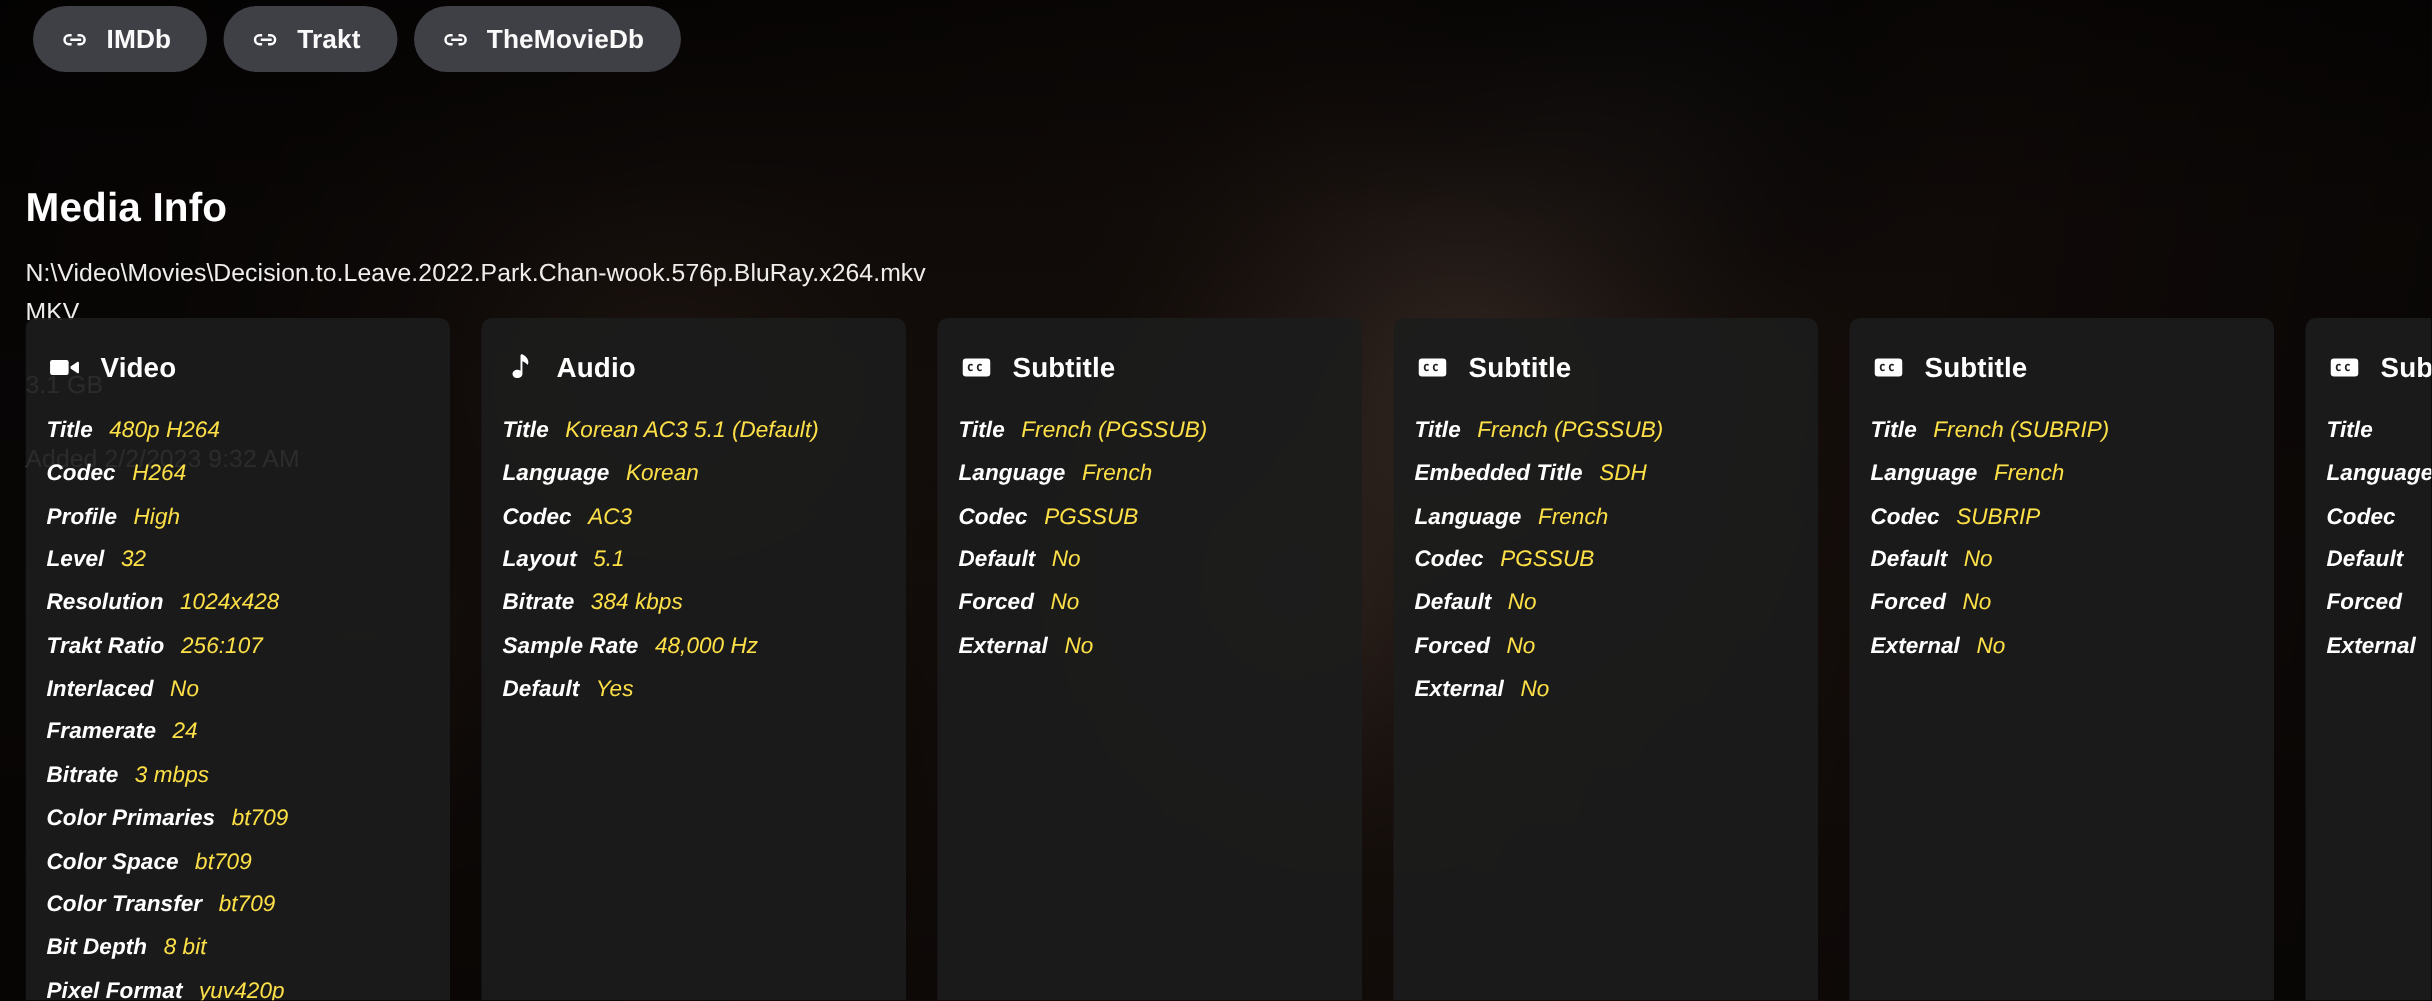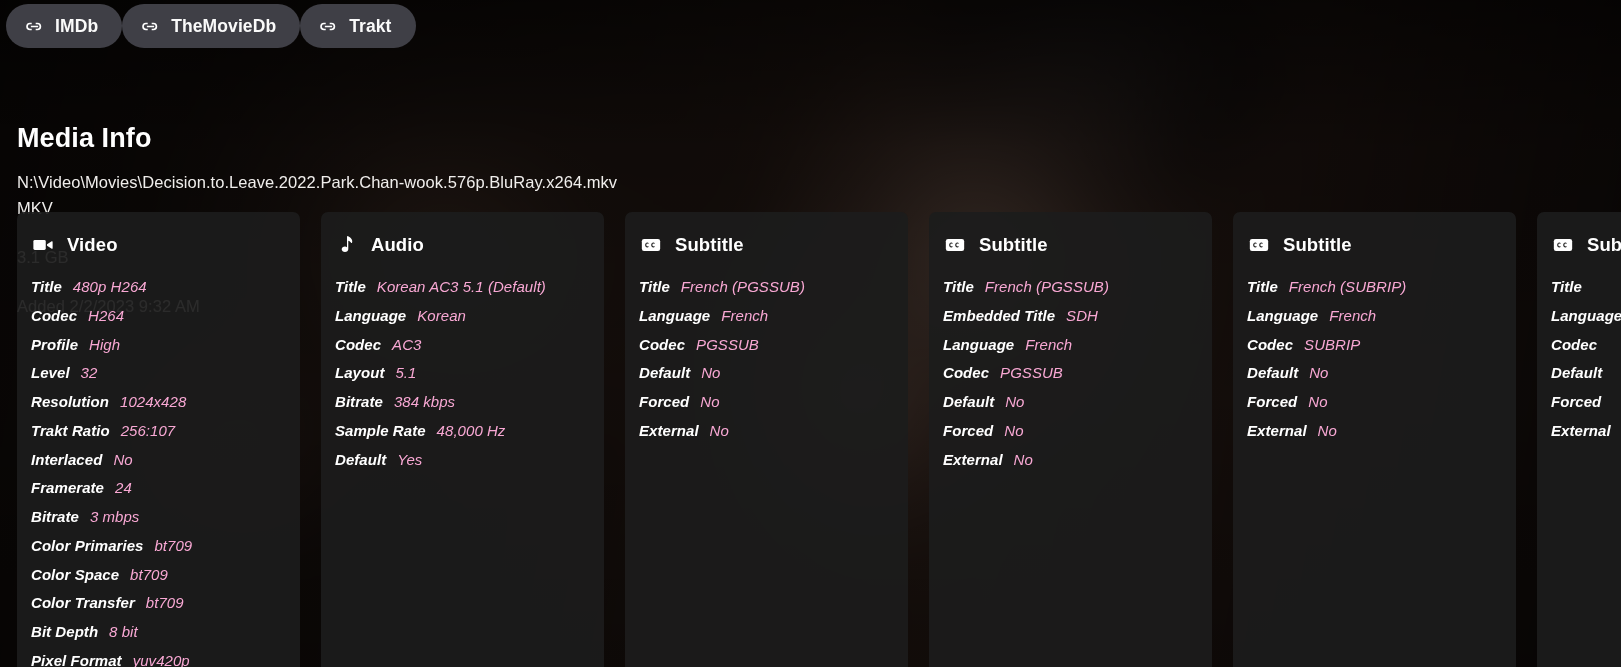--- a/index.html
+++ b/index.html
@@ -43,22 +43,23 @@
     background:
       linear-gradient(180deg, rgba(0,0,0,0.72) 0%, rgba(0,0,0,0.46) 22%, rgba(0,0,0,0.40) 60%, rgba(0,0,0,0.55) 100%);
   }
 
   
   .page { position: relative; z-index: 2; width: 1621px; height: 667px; }
 
   
   .links {
     position: absolute;
-    top: 4px; left: 6px;
-    display: flex;
+    top: 4px; left: 22px;
+    display: flex;
+    gap: 11px;
   }
   .pill {
     display: flex;
     align-items: center;
     gap: 11px;
     height: 44px;
     padding: 0 24px 0 19px;
     border-radius: 22px;
     background: #3f3f46;
     color: #fafafa;
@@ -136,21 +137,21 @@
     display: flex;
     align-items: baseline;
     gap: 11px;
     margin-bottom: 7px;
     font-size: 15px;
     line-height: 1.45;
     white-space: nowrap;
     font-style: italic;
   }
   .row-label { font-weight: 700; color: #ffffff; letter-spacing: 0.05px; }
-  .row-value { font-weight: 400; color: #f9a8d4; letter-spacing: 0.05px; }
+  .row-value { font-weight: 400; color: #fde047; letter-spacing: 0.05px; }
 </style>
 </head>
 <body>
 
 <div class="backdrop">
   <div class="backdrop-art"></div>
   <div class="backdrop-shade"></div>
 </div>
 
 <div class="page">
@@ -163,29 +164,29 @@
   </svg>
         </span>
         <span>IMDb</span>
       </button>
       <button class="pill">
         <span>
           <svg class="link-icon" viewBox="0 0 24 24" fill="#ffffff">
     <path d="M8.5 7.2h-2.2A4.8 4.8 0 0 0 1.5 12a4.8 4.8 0 0 0 4.8 4.8h2.2v-2.1H6.3A2.7 2.7 0 0 1 3.6 12a2.7 2.7 0 0 1 2.7-2.7h2.2V7.2zm7.2 0h-2.2v2.1h2.2A2.7 2.7 0 0 1 18.4 12a2.7 2.7 0 0 1-2.7 2.7h-2.2v2.1h2.2A4.8 4.8 0 0 0 20.5 12a4.8 4.8 0 0 0-4.8-4.8zM7.4 10.95h9.2v2.1H7.4z"></path>
   </svg>
         </span>
-        <span>TheMovieDb</span>
+        <span>Trakt</span>
       </button>
       <button class="pill">
         <span>
           <svg class="link-icon" viewBox="0 0 24 24" fill="#ffffff">
     <path d="M8.5 7.2h-2.2A4.8 4.8 0 0 0 1.5 12a4.8 4.8 0 0 0 4.8 4.8h2.2v-2.1H6.3A2.7 2.7 0 0 1 3.6 12a2.7 2.7 0 0 1 2.7-2.7h2.2V7.2zm7.2 0h-2.2v2.1h2.2A2.7 2.7 0 0 1 18.4 12a2.7 2.7 0 0 1-2.7 2.7h-2.2v2.1h2.2A4.8 4.8 0 0 0 20.5 12a4.8 4.8 0 0 0-4.8-4.8zM7.4 10.95h9.2v2.1H7.4z"></path>
   </svg>
         </span>
-        <span>Trakt</span>
+        <span>TheMovieDb</span>
       </button>
     </div>
 
   <div class="header">
     <div class="title">Media Info</div>
     <div class="filepath">N:\Video\Movies\Decision.to.Leave.2022.Park.Chan-wook.576p.BluRay.x264.mkv</div>
     <div class="metaline">
       <span>MKV</span>
       <span>3.1 GB</span>
       <span>Added 2/2/2023 9:32 AM</span>

